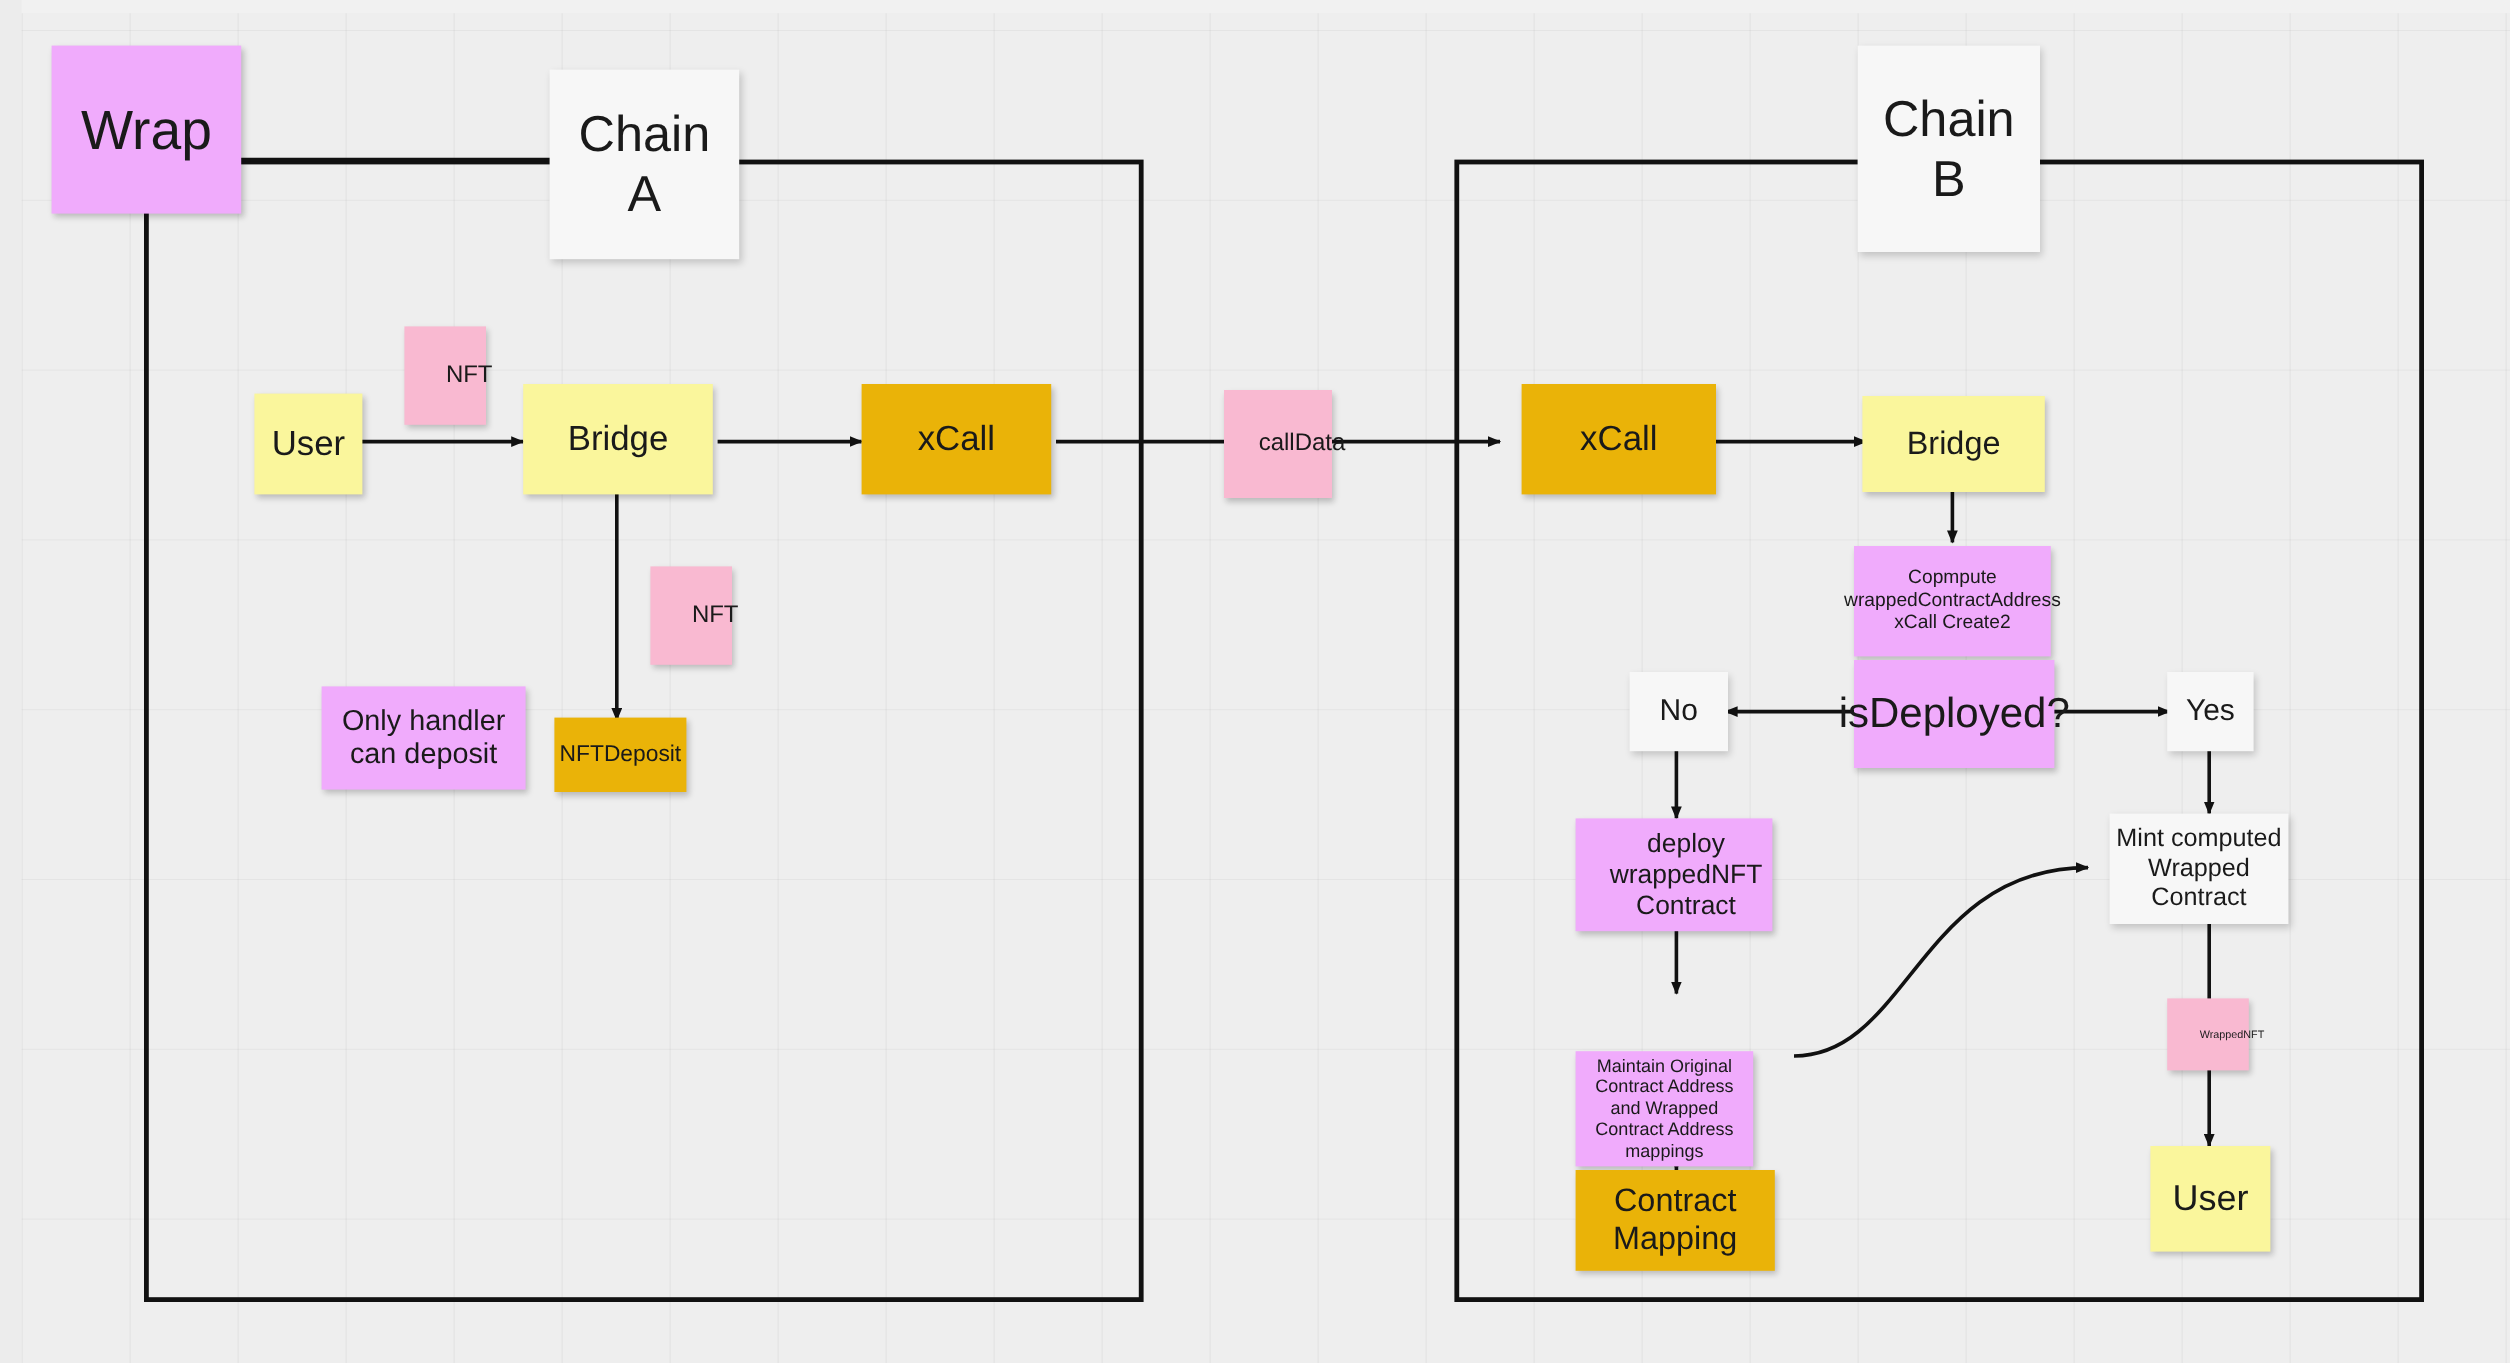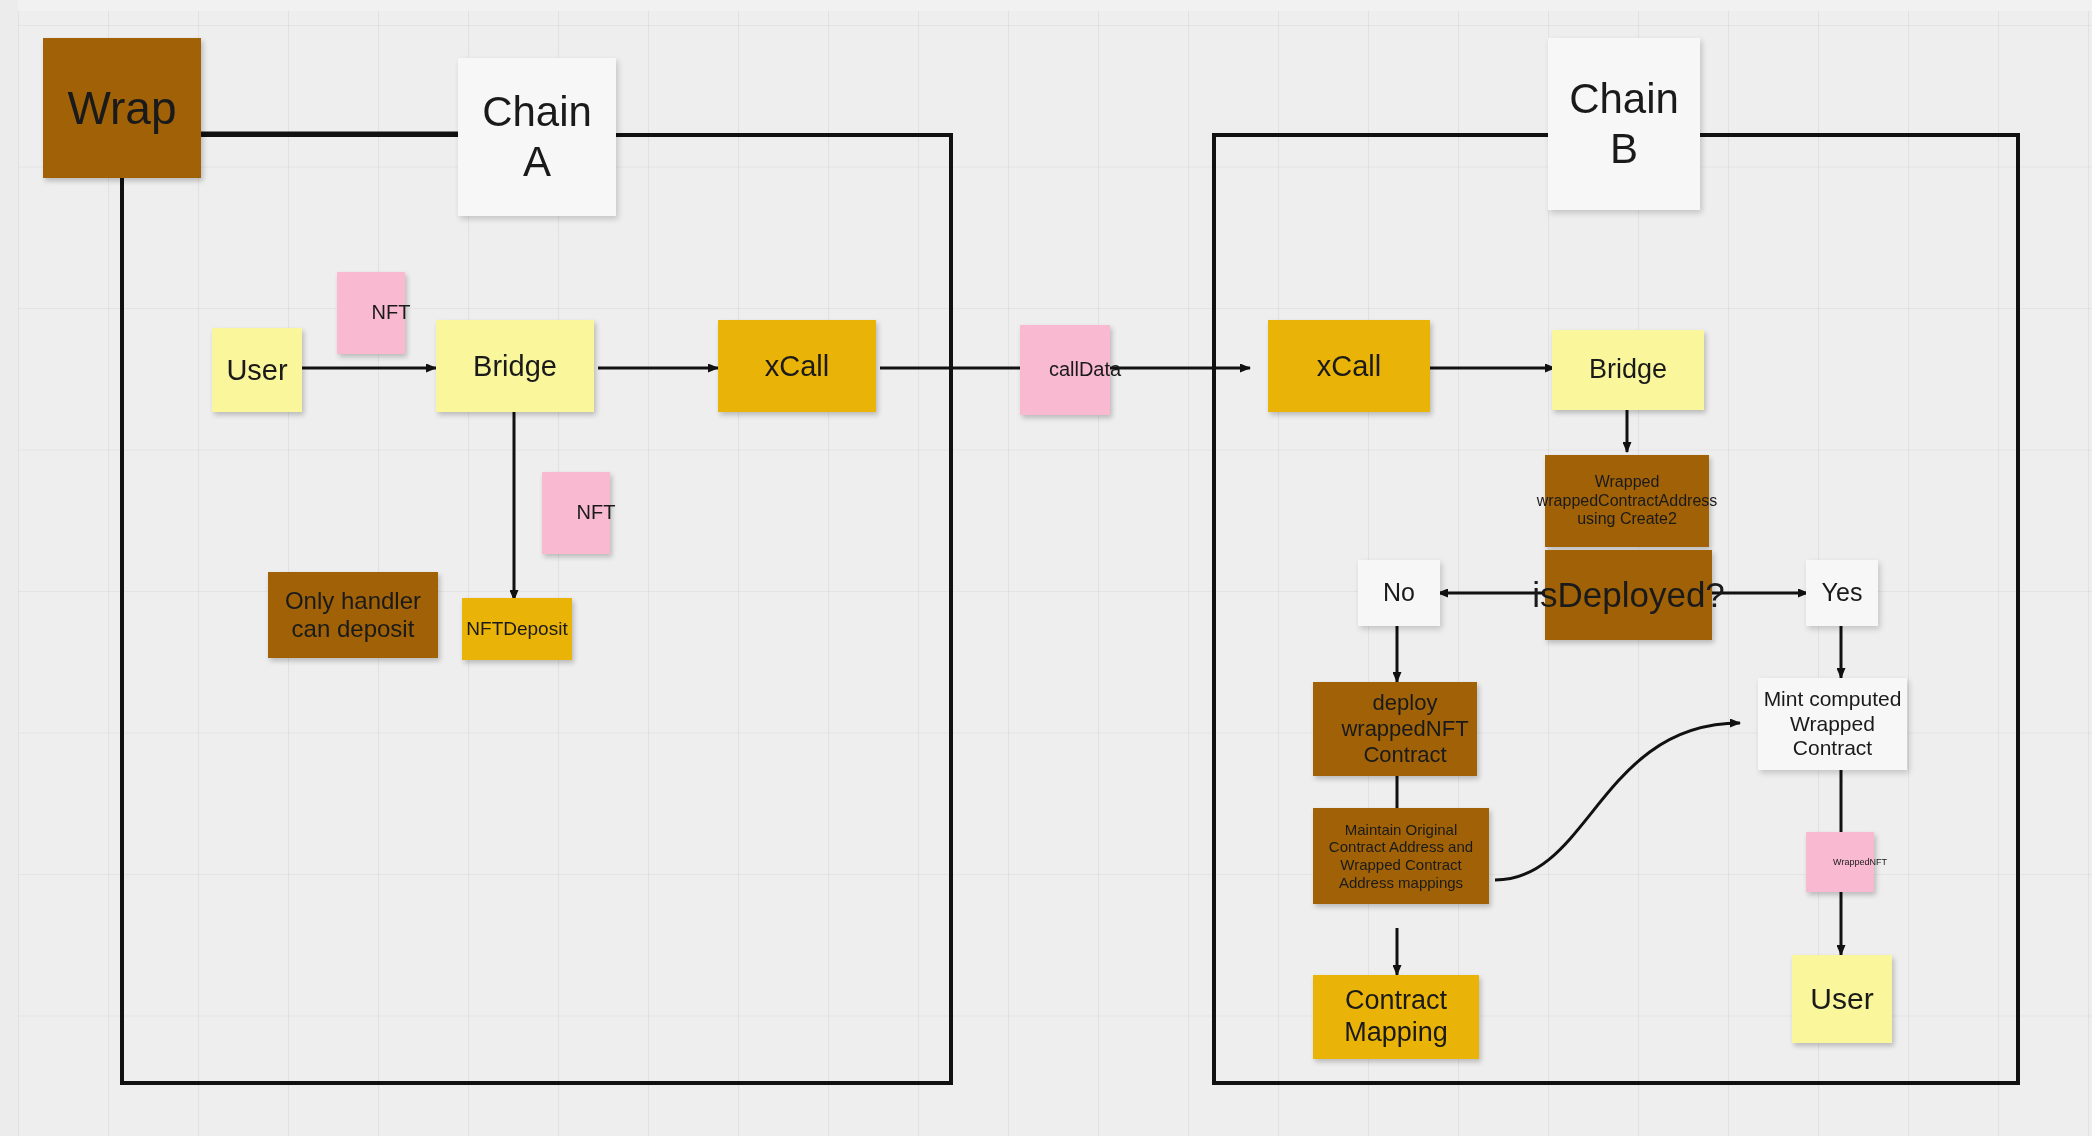--- a/index.html
+++ b/index.html
@@ -28,21 +28,21 @@
     box-sizing:border-box;
     display:flex;align-items:center;justify-content:center;
     text-align:center;
     color:#1a1a1a;
     line-height:1.18;
     box-shadow:2px 3px 5px rgba(0,0,0,0.22);
     padding:2px 4px;
     white-space:pre-line;
     z-index:6;
   }
-  .cyan  {background:#a16207;}
+  .cyan  {background:#f0abfc;}
   .yellow{background:#faf69c;}
   .green {background:#eab308;}
   .pink  {background:#f9b9d1;padding-left:44px;}
   .white {background:#f7f7f7;}
 
   
   .white{box-shadow:2px 3px 6px rgba(0,0,0,0.18);}
 
   
   .frame{
@@ -122,33 +122,33 @@
 
 <div class="note yellow" style="left:1552px;top:330px;width:152px;height:80px;font-size:27px;">Bridge</div>
 
 <div class="note pink" style="left:542px;top:472px;width:68px;height:82px;font-size:20px;">NFT</div>
 
 <div class="note cyan" style="left:268px;top:572px;width:170px;height:86px;font-size:24px;">Only handler
 can deposit</div>
 
 <div class="note green" style="left:462px;top:598px;width:110px;height:62px;font-size:19px;">NFTDeposit</div>
 
-<div class="note cyan" style="left:1545px;top:455px;width:164px;height:92px;font-size:16px;white-space:normal;">Wrapped wrappedContractAddress using Create2</div>
+<div class="note cyan" style="left:1545px;top:455px;width:164px;height:92px;font-size:16px;white-space:normal;">Copmpute wrappedContractAddress xCall Create2</div>
 
 <div class="note cyan" style="left:1545px;top:550px;width:167px;height:90px;font-size:35px;">isDeployed?</div>
 
 <div class="note white" style="left:1358px;top:560px;width:82px;height:66px;font-size:25px;">No</div>
 
 <div class="note white" style="left:1806px;top:560px;width:72px;height:66px;font-size:25px;">Yes</div>
 
 <div class="note cyan" style="left:1313px;top:682px;width:164px;height:94px;font-size:22px;padding-left:24px;">deploy
 wrappedNFT
 Contract</div>
 
-<div class="note cyan" style="left:1313px;top:808px;width:176px;height:96px;font-size:15px;white-space:normal;">Maintain Original Contract Address and Wrapped Contract Address mappings</div>
+<div class="note cyan" style="left:1313px;top:876px;width:148px;height:96px;font-size:15px;white-space:normal;">Maintain Original Contract Address and Wrapped Contract Address mappings</div>
 
 <div class="note green" style="left:1313px;top:975px;width:166px;height:84px;font-size:27px;">Contract
 Mapping</div>
 
 <div class="note white" style="left:1758px;top:678px;width:149px;height:92px;font-size:21px;">Mint computed
 Wrapped
 Contract</div>
 
 <div class="note pink" style="left:1806px;top:832px;width:68px;height:60px;font-size:9px;">WrappedNFT</div>
 

